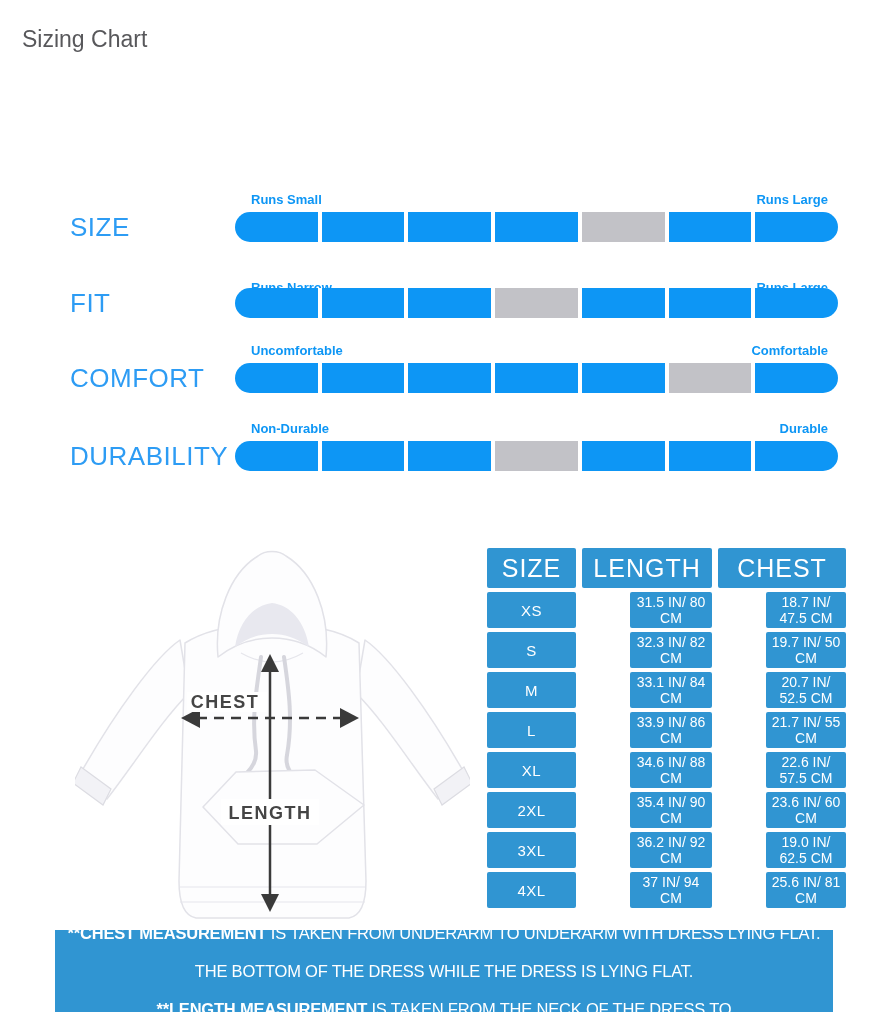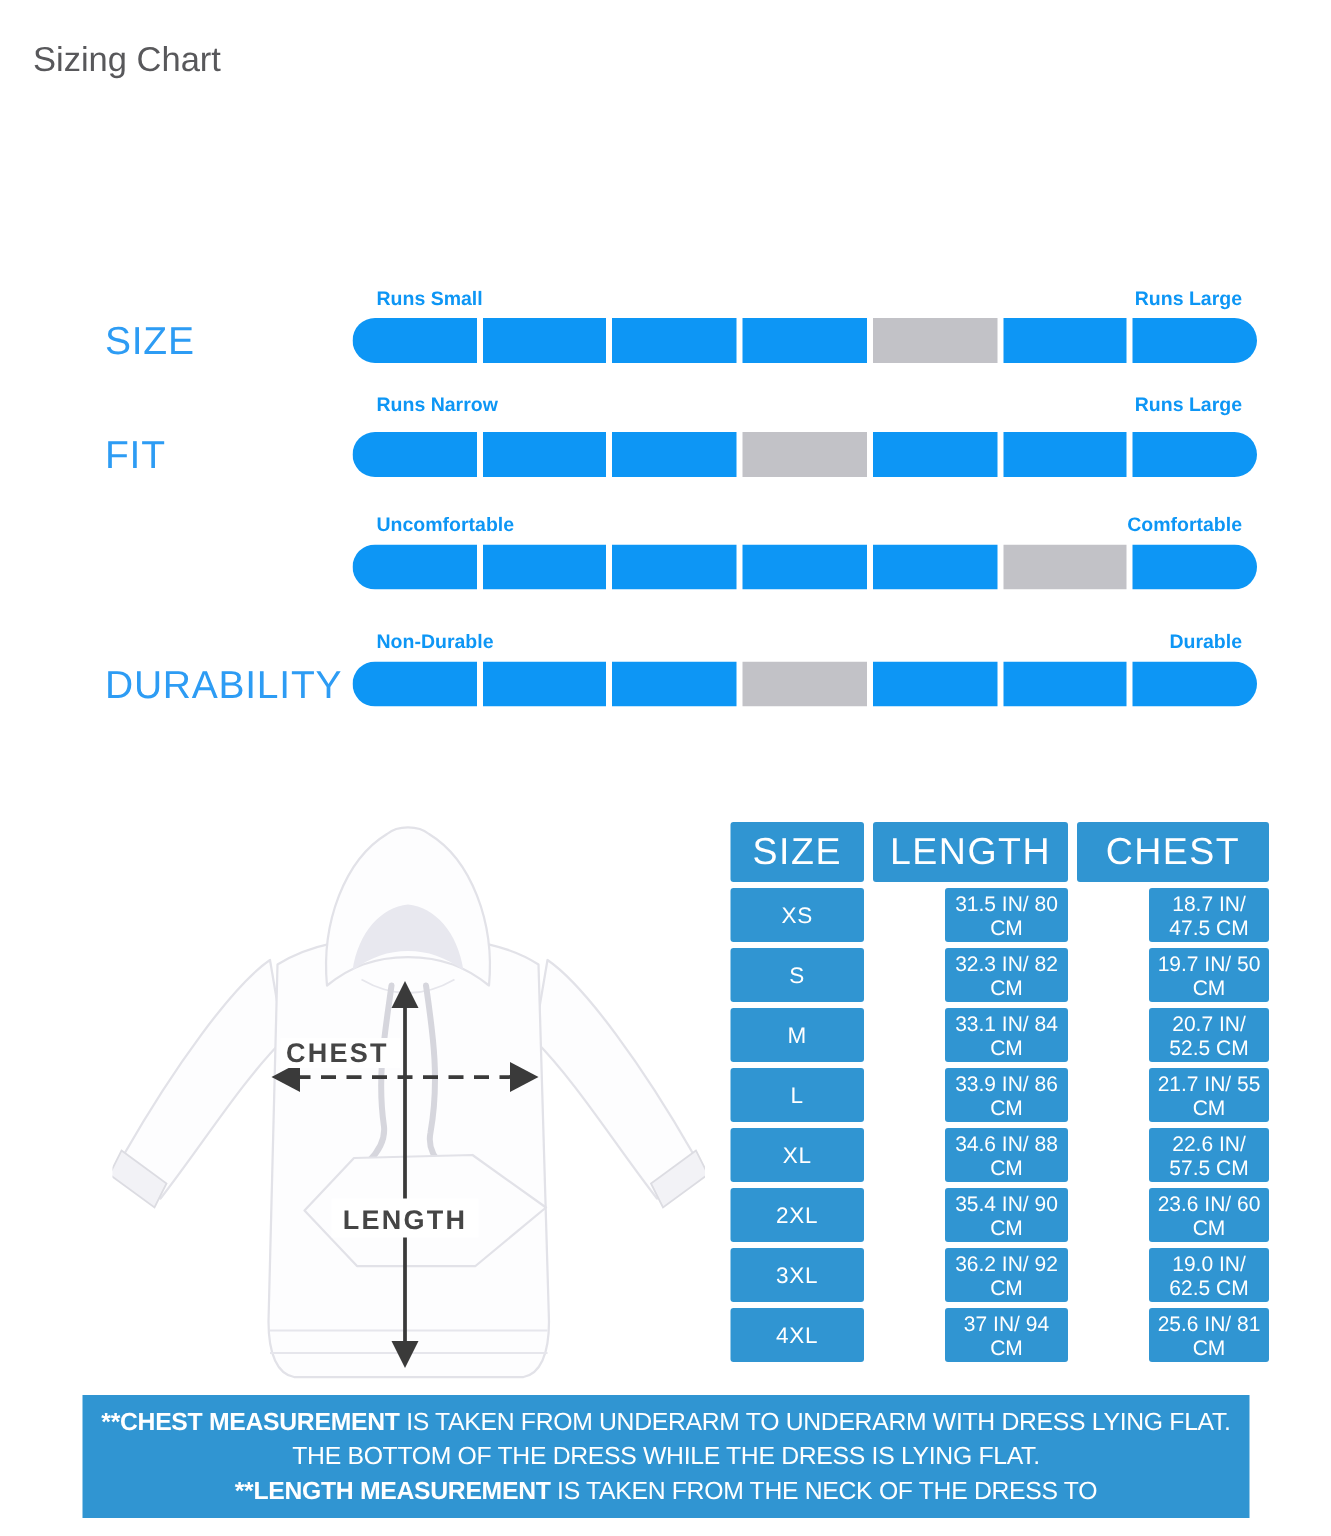--- a/index.html
+++ b/index.html
@@ -10,21 +10,21 @@
   
   .page-title { position:absolute; left:22px; top:26px; font-size:23px; color:var(--title-gray); }
 
   
   .rating-name {
     position:absolute; left:70px; width:160px; height:30px; line-height:30px;
     font-size:26px; color:var(--label-blue); letter-spacing:.5px;
   }
   .rating-labels {
     position:absolute; left:235px; width:603px; height:16px;
-    display:flex; justify-content:space-between; align-items:flex-start;
+    display:flex; justify-content:space-between; align-items:center;
     padding:0 10px 0 16px;
     font-size:13px; font-weight:bold; color:var(--bar-blue);
   }
   .rating-track {
     position:absolute; left:235px; width:603px; height:30px;
     display:flex; gap:4px; border-radius:15px; overflow:hidden; background:#fff;
   }
   .rating-track .seg { flex:1; background:var(--bar-blue); }
   .rating-track .seg.gray { background:var(--bar-gray); }
 
@@ -52,21 +52,21 @@
   .arrow-line { stroke:var(--arrow-dark); stroke-width:2.5; fill:none; }
   .arrow-head { fill:var(--arrow-dark); stroke:none; }
   .label-bg { fill:#ffffff; }
   .measure-text { fill:#454545; font-family:"Liberation Sans",sans-serif; font-size:18px; font-weight:bold; letter-spacing:1.5px; }
 
   
   .footnote {
     position:absolute; left:55px; top:930px; width:778px; height:82px;
     background:var(--footer-blue); color:#fff;
     display:flex; flex-direction:column; justify-content:center; align-items:center;
-    gap:5px; text-align:center; font-size:16.5px; letter-spacing:-0.2px; line-height:1.1;
+    gap:20px; text-align:center; font-size:16.5px; letter-spacing:-0.2px; line-height:1.1;
   }
   .footnote .bold { font-weight:bold; }
   .footnote p { white-space:nowrap; }
 </style>
 </head>
 <body>
 
 <div id="page">
 
   <div class="page-title">Sizing Chart</div>
@@ -80,34 +80,35 @@
       <div class="seg"></div>
       <div class="seg"></div>
       <div class="seg"></div>
       <div class="seg"></div>
       <div class="seg gray"></div>
       <div class="seg"></div>
       <div class="seg"></div>
     </div>
 
   <div class="rating-name" style="top:288px">FIT</div>
-  <div class="rating-labels" style="top:262px">
+  <div class="rating-labels" style="top:279px">
     <span>Runs Narrow</span>
     <span>Runs Large</span>
   </div>
   <div class="rating-track" style="top:288px">
       <div class="seg"></div>
       <div class="seg"></div>
       <div class="seg"></div>
       <div class="seg gray"></div>
       <div class="seg"></div>
       <div class="seg"></div>
       <div class="seg"></div>
     </div>
 
+  <div class="rating-name" style="top:363px">COMFORT</div>
   <div class="rating-labels" style="top:342px">
     <span>Uncomfortable</span>
     <span>Comfortable</span>
   </div>
   <div class="rating-track" style="top:363px">
       <div class="seg"></div>
       <div class="seg"></div>
       <div class="seg"></div>
       <div class="seg"></div>
       <div class="seg"></div>

